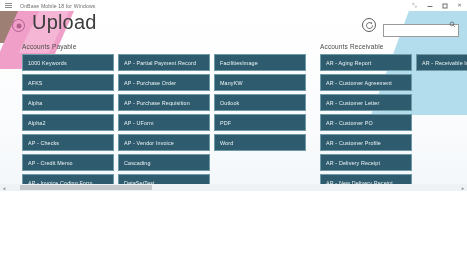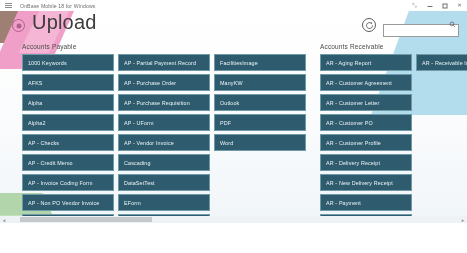--- a/index.html
+++ b/index.html
@@ -9,21 +9,21 @@
     width: 467px;
     height: 253px;
     overflow: hidden;
     font-family: "Liberation Sans", sans-serif;
     background: #ffffff;
   }
 
   #app {
     position: relative;
     width: 467px;
-    height: 223px;
+    height: 191px;
     overflow: hidden;
     background: #ffffff;
     padding-left: 48px;
   }
 
   
   .titlebar {
     position: absolute;
     top: 0; left: 0;
     width: 467px;

